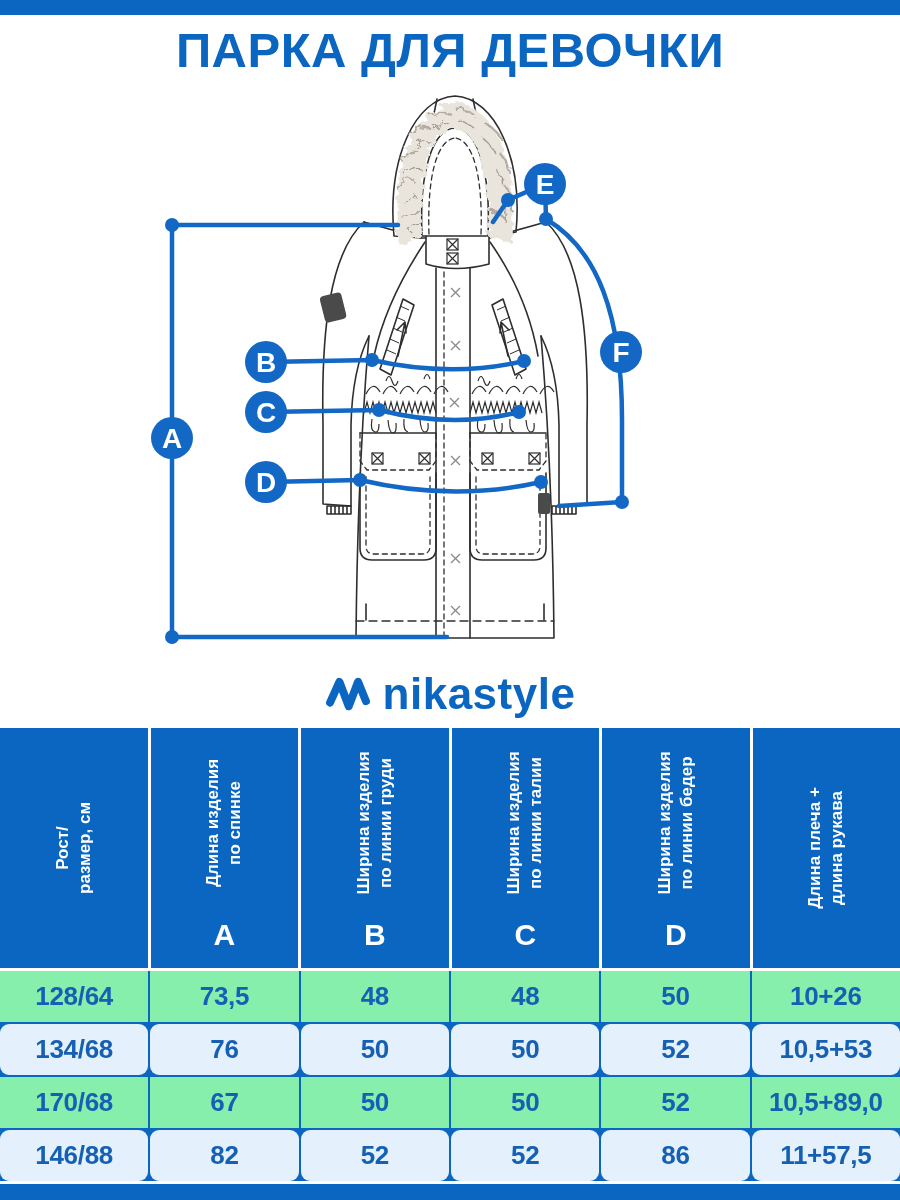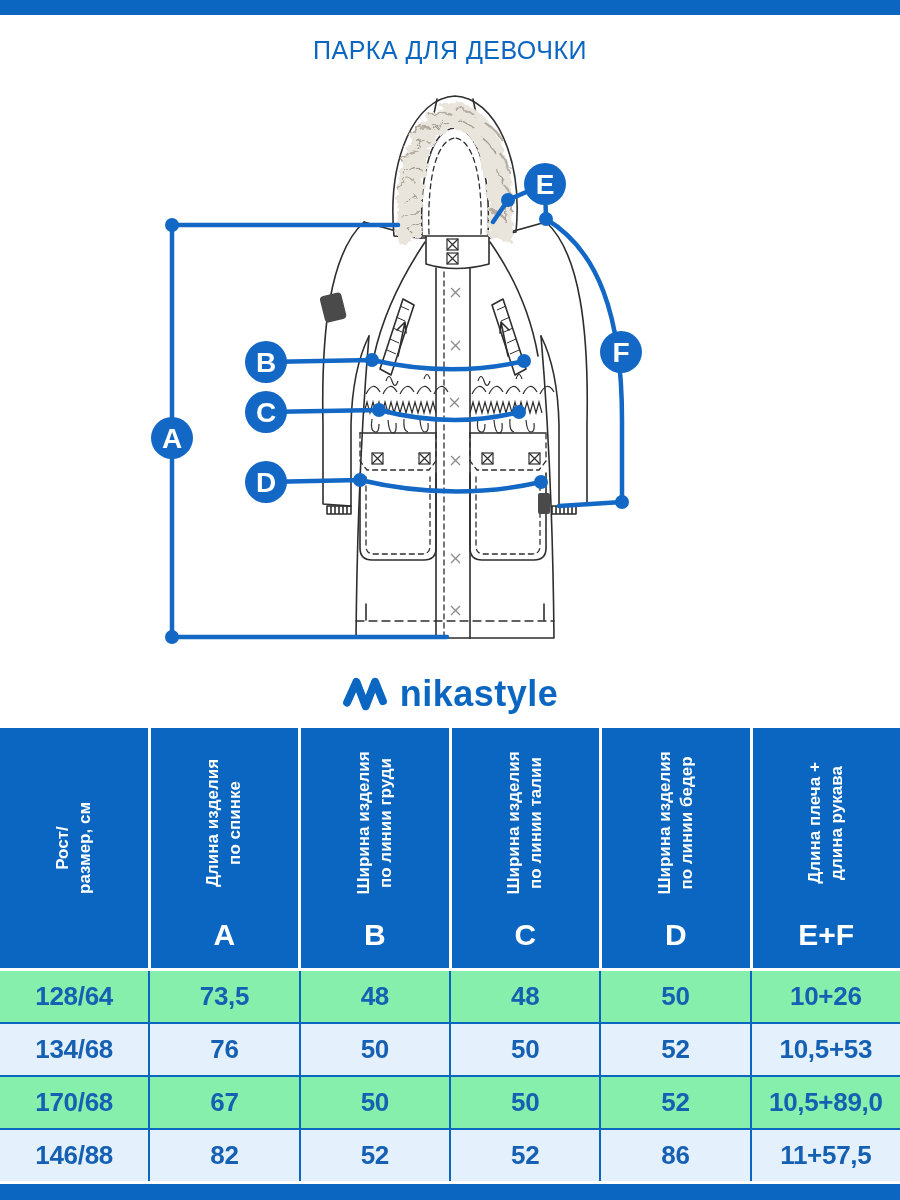--- a/index.html
+++ b/index.html
@@ -1,40 +1,40 @@
 <!DOCTYPE html>
 <html style="--primary: #0A66C0; --line: #1268C4; --valtext: #1660B4; --rowalt: #E4F0FB; --fur: #E9E5DD;"><head>
 <meta charset="utf-8">
 <style>
   html,body{margin:0;padding:0;background:#fff;}
   .page{position:relative;width:900px;height:1200px;overflow:hidden;background:#fff;
         font-family:"Liberation Sans",sans-serif;}
   .topbar{height:15px;background:var(--primary);}
   .bottombar{height:16px;background:var(--primary);margin-top:3px;}
   .title{height:70px;display:flex;align-items:center;justify-content:center;
-         font-size:25px;font-weight:400;color:var(--primary);letter-spacing:0.5px;}
+         font-size:49px;font-weight:700;color:var(--primary);letter-spacing:0.5px;}
   .drawing{height:575px;}
   .logo{height:68px;display:flex;align-items:center;justify-content:center;gap:12px;}
-  .logo-text{font-size:36px;font-weight:700;color:var(--primary);letter-spacing:0.5px;}
+  .logo-text{font-size:44px;font-weight:700;color:var(--primary);letter-spacing:0.5px;}
   
   .thead{display:grid;grid-template-columns:repeat(6,1fr);column-gap:3px;height:240px;background:#fff;}
   .th{background:var(--primary);display:flex;flex-direction:column;position:relative;}
   .th-label{flex:1;position:relative;}
   .rot{position:absolute;left:50%;top:50%;width:200px;
        transform:translate(-50%,-50%) rotate(-90deg);
        text-align:center;color:#fff;font-size:17px;font-weight:700;line-height:1.32;}
   .rot span{display:block;}
   .letter{height:50px;display:flex;align-items:flex-start;justify-content:center;
           color:#fff;font-size:30px;font-weight:700;}
   .th:first-child .letter{display:none;}
   .tbody{display:grid;grid-template-columns:repeat(6,1fr);gap:2px;background:var(--primary);margin-top:3px;}
   .tr{display:contents;}
   .td{height:51px;display:flex;align-items:center;justify-content:center;background:#86efac;
       color:var(--valtext);font-size:26px;font-weight:700;letter-spacing:-0.3px;}
-  .tr.alt .td{background:var(--rowalt);}
+  .tr.alt .td{background:var(--rowalt);border-radius:9px;}
   
   .coat{stroke:#2e2e2e;stroke-width:1.6;fill:none;stroke-linejoin:round;stroke-linecap:round;}
   .coatfill{fill:#fff;}
   .dash{stroke-dasharray:5 4;stroke-width:1.3;}
   .hemdash{stroke-dasharray:8 5;stroke-width:1.3;}
   .xmark{stroke:#8a8a8a;stroke-width:1.3;}
   .darkpatch{fill:#4a4a4a;stroke:none;}
   .furband{fill:var(--fur);stroke:none;}
   .furtex{stroke:#aaa295;stroke-width:2.4;fill:none;opacity:.85;}
   .furtex2{stroke:#8d867b;stroke-width:1.3;fill:none;opacity:.8;}
@@ -251,21 +251,20 @@
           </div>
         <div class="letter">D</div>
       </div>
       <div class="th">
         <div class="th-label">
             <div class="rot">
           <span>Длина плеча +</span>
           <span>длина рукава</span>
         </div>
           </div>
-        <div class="letter">E+F</div>
       </div>
     </div>
 
     <div class="tbody">
       <div class="tr">
         <div class="td">128/64</div>
         <div class="td">73,5</div>
         <div class="td">48</div>
         <div class="td">48</div>
         <div class="td">50</div>

